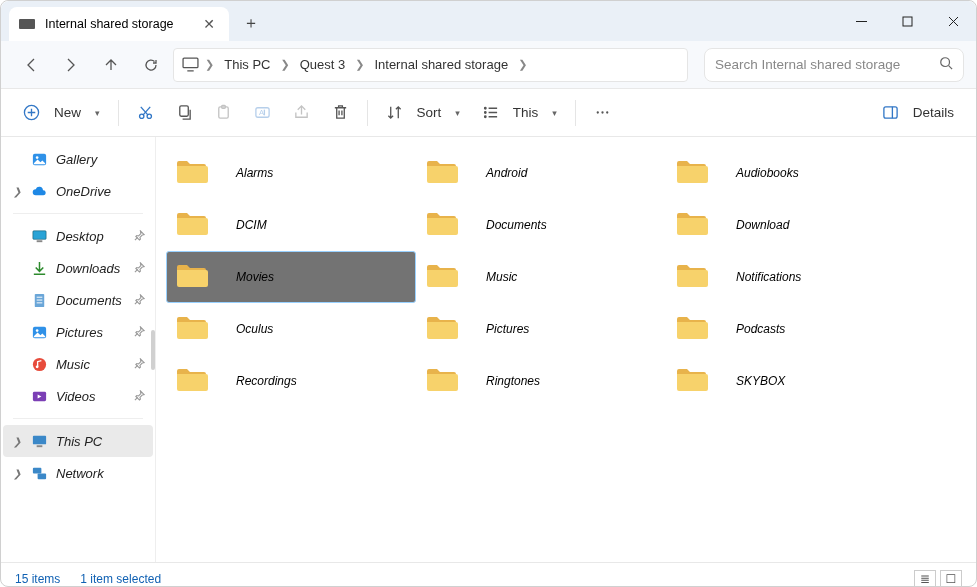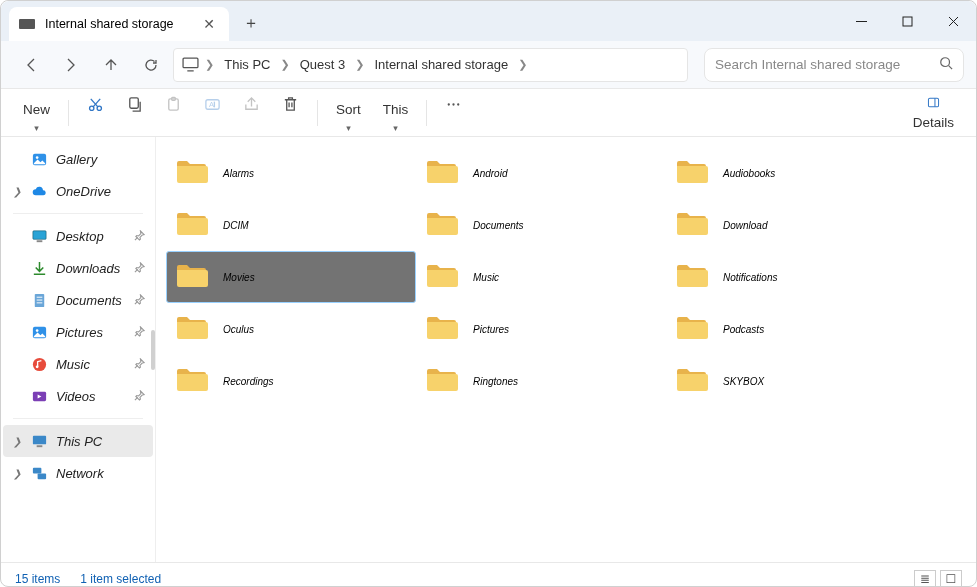--- a/index.html
+++ b/index.html
@@ -20,42 +20,42 @@
   .nav-btn { width:36px; height:32px; display:flex; align-items:center; justify-content:center; color:#555; border-radius:4px;}
   .nav-btn svg{width:16px;height:16px;}
   .breadcrumbs { flex:1; height:34px; background:#fff; border:1px solid #e5e5e5; border-radius:4px; display:flex; align-items:center; padding:0 8px; gap:6px; font-size:13px; color:#333;}
   .bc-sep { color:#888; font-size:11px;}
   .bc-item { padding:2px 4px; }
   .search { width:260px; height:34px; background:#fff; border:1px solid #e5e5e5; border-radius:8px; margin-left:12px; display:flex; align-items:center; padding:0 10px; color:#888; font-size:13.5px;}
   .search .mag { margin-left:auto; color:#666;}
 
   
   .toolbar { height:48px; background:#fff; border-bottom:1px solid #e8e8e8; display:flex; align-items:center; padding:0 12px; gap:2px;}
-  .tbtn { height:34px; display:flex; align-items:center; justify-content:flex-start; padding:0 10px; border-radius:4px; color:#333; font-size:13.5px; gap:6px;flex-direction:column;}
+  .tbtn { height:34px; display:flex; align-items:center; justify-content:flex-end; padding:0 10px; border-radius:4px; color:#333; font-size:13.5px; gap:14px;}
   .tbtn svg{width:17px;height:17px;}
   .tsep { width:1px; height:26px; background:#e5e5e5; margin:0 6px;}
   .tbtn.disabled { opacity:.35; }
   .details-btn{ margin-left:auto; }
 
   
   .body { display:flex; height:calc(100% - 40px - 48px - 48px - 24px);font-style:italic; }
   .sidebar { width:155px; padding:6px 2px; border-right:1px solid #eee; overflow:hidden; position:relative;}
   .side-splitter{position:absolute; right:0; top:50%; transform:translateY(-50%); width:4px; height:40px; background:#d0d0d0; border-radius:2px;}
   .sitem { height:32px; display:flex; align-items:center; font-size:13px; color:#222; padding-left:10px; gap:8px; border-radius:4px;}
   .sitem.sel { background:#eaeaea; }
   .sitem .chev { width:10px; color:#777; font-size:10px; visibility:hidden;}
   .sitem.exp .chev{visibility:visible;}
   .sitem .pin { margin-left:auto; margin-right:8px; color:#999; }
   .sitem .pin svg{width:11px;height:11px;}
   .side-div { height:1px; background:#eee; margin:6px 10px;}
   .sicon { width:17px; height:17px; display:flex; align-items:center; justify-content:center;}
 
   .content { flex:1; padding:10px 10px; overflow:auto;}
   .grid { display:grid; grid-template-columns: repeat(3, 250px); gap-row:6px; }
-  .folder { height:52px; display:flex; align-items:center; gap:14px; padding:0 8px; border-radius:3px; font-size:10px; border:1px solid transparent;}
+  .folder { height:52px; display:flex; align-items:center; gap:27px; padding:0 8px; border-radius:3px; font-size:12px; border:1px solid transparent;}
   .folder.sel { background:#737373; border-color:#99d1ff;}
   .folder-icon svg{width:34px; height:30px;}
 
   
   .status { height:32px; border-top:1px solid #e8e8e8; display:flex; align-items:center; font-size:12px; color:#1061b3; padding:0 14px; gap:20px;}
   .status .viewbtns{ margin-left:auto; display:flex; gap:4px; color:#555;}
   .viewbtns div{width:22px;height:18px;border:1px solid #ccc; display:flex;align-items:center;justify-content:center;}
 </style>
 </head>
 <body>

